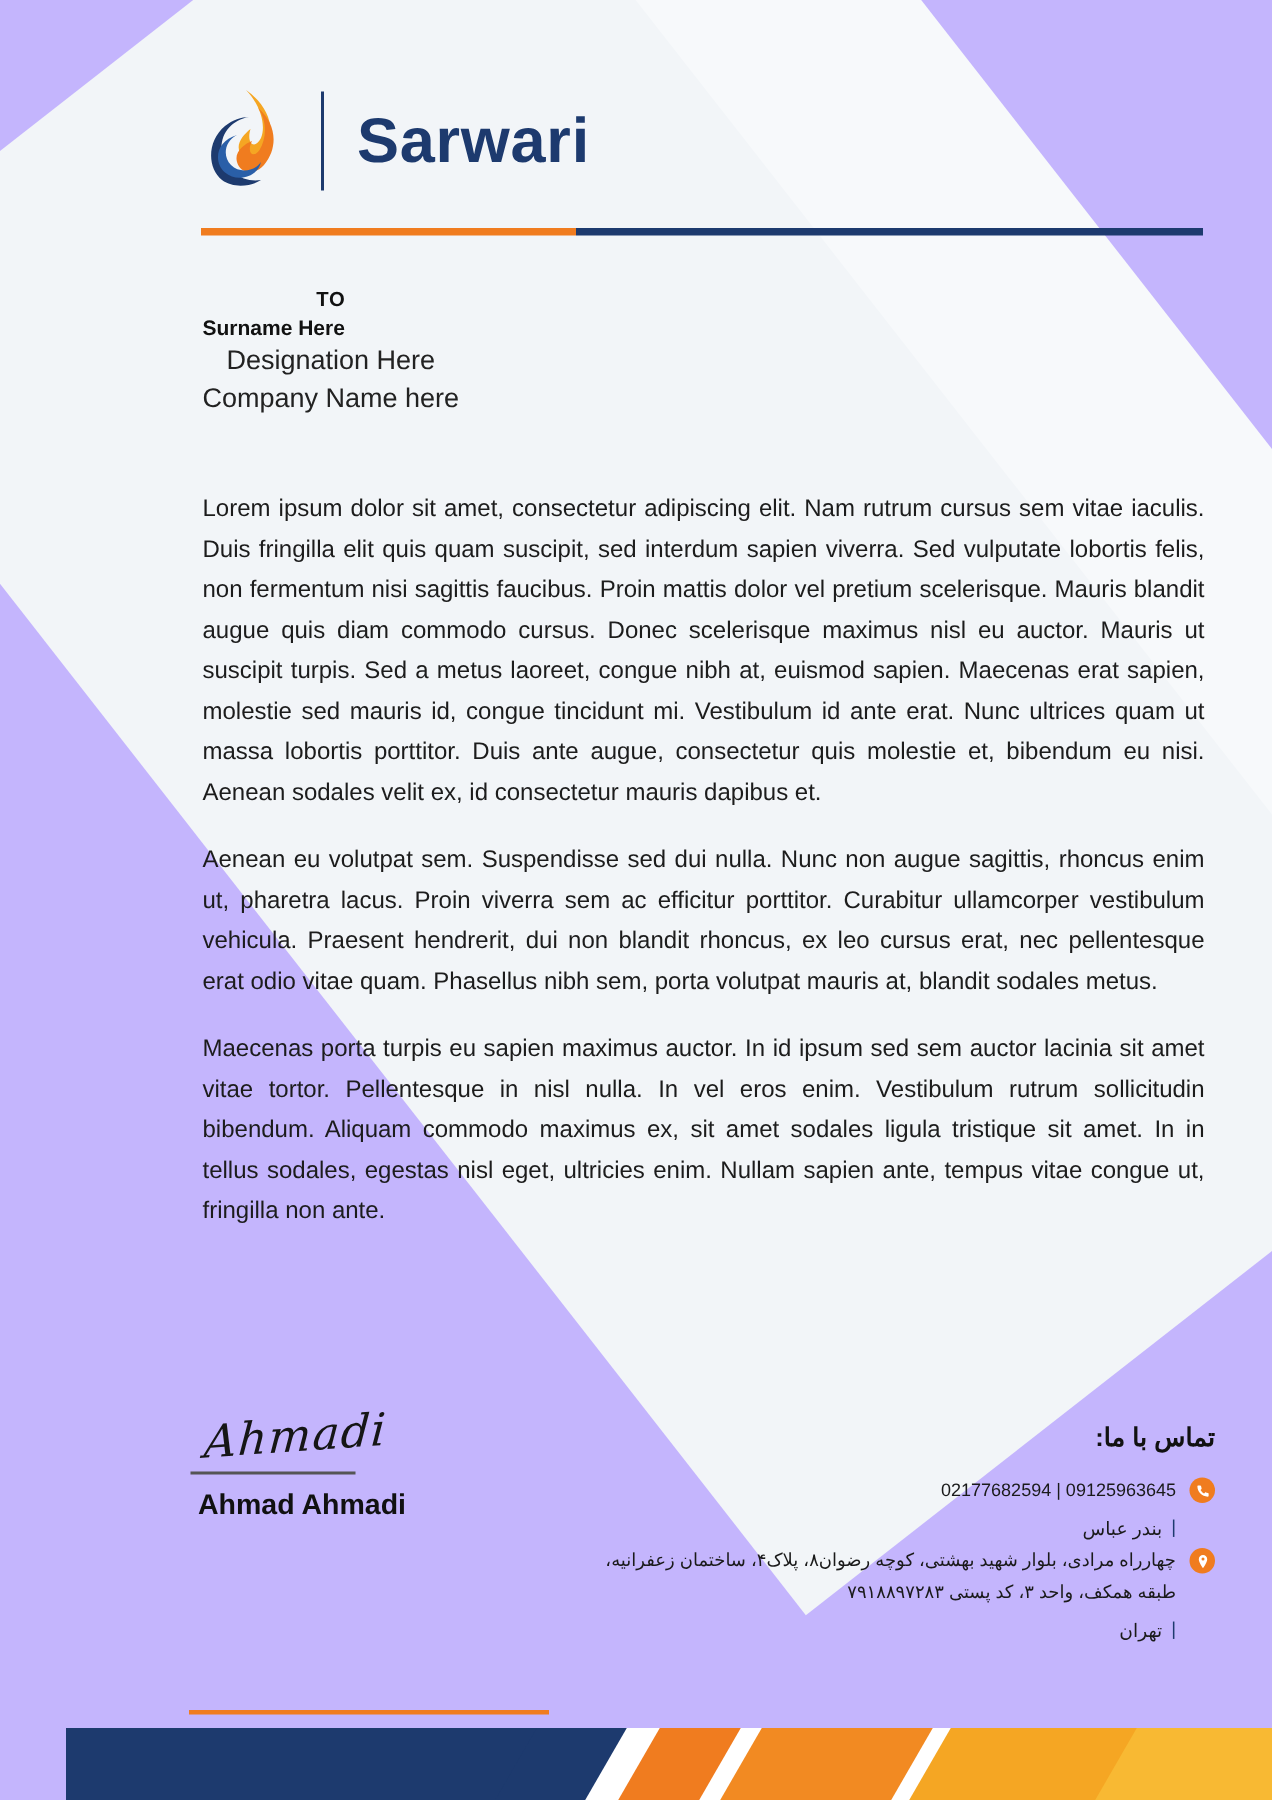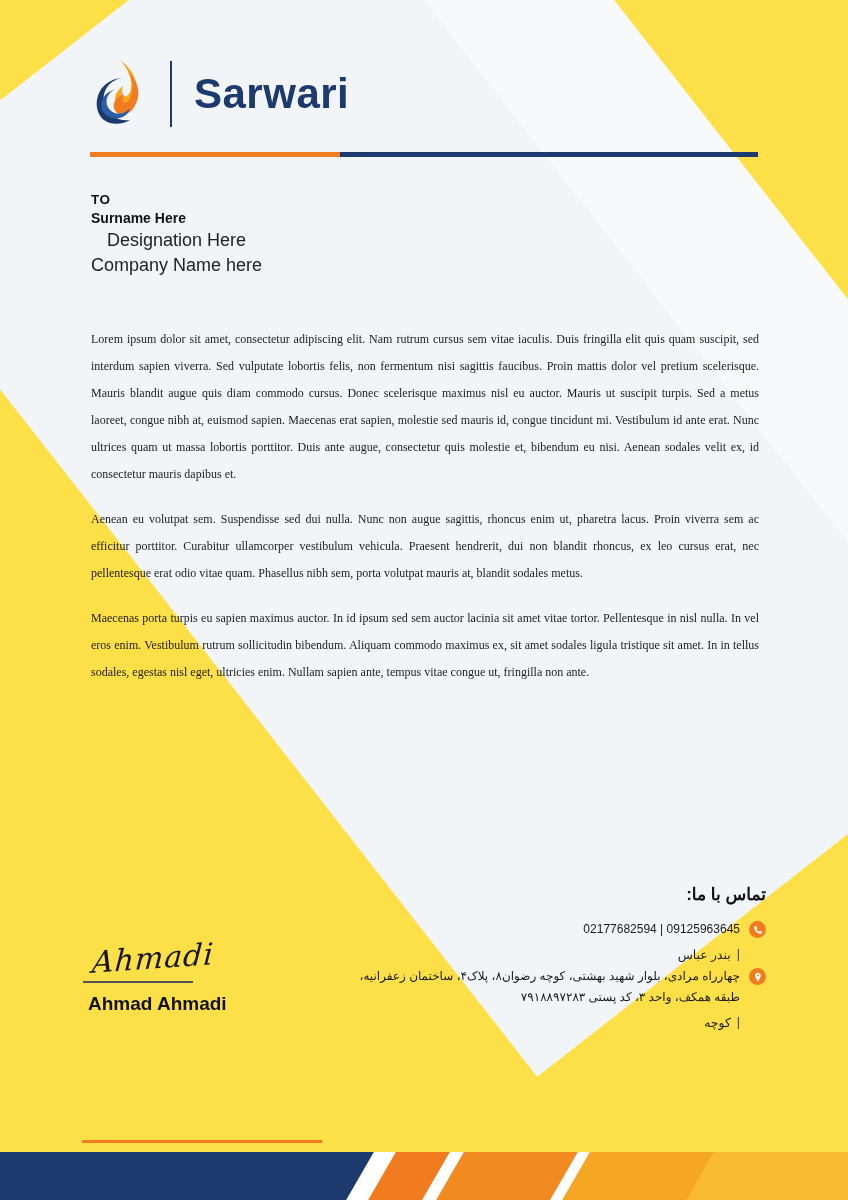--- a/index.html
+++ b/index.html
@@ -7,22 +7,23 @@
     width: 848px;
     height: 1200px;
     font-family: "Liberation Sans", sans-serif;
     background: #ffffff;
     overflow: hidden;
     position: relative;
   }
   .page {
     position: absolute;
     inset: 0;
-    background: #fde047;
+    background: #c4b5fd;
     overflow: hidden;
+    padding-left: 44px;
   }
   
   .bg-diag {
     position: absolute;
     background: #f4f6f9;
     transform: rotate(-38deg);
     transform-origin: top left;
     pointer-events: none;
   }
   .bg1 { left: -140px; top: 210px; width: 640px; height: 1100px; background:#f2f5f8; }
@@ -80,20 +81,21 @@
     left: 91px;
     top: 192px;
     color: #1a1a1a;
   }
   .to-label {
     font-size: 13.5px;
     font-weight: bold;
     letter-spacing: 0.4px;
     color: #111;
     margin-bottom: 3px;
+    text-align: center;
   }
   .to-name {
     font-size: 14px;
     font-weight: bold;
     color: #111;
     margin-bottom: 4px;
   }
   .to-line {
     font-size: 18px;
     color: #222;
@@ -102,26 +104,25 @@
   }
 
   
   .body-copy {
     position: absolute;
     left: 91px;
     top: 326px;
     width: 668px;
   }
   .para {
-    font-size: 12px;
+    font-size: 16px;
     line-height: 27px;
     color: #1c1c1c;
     text-align: justify;
     margin-bottom: 18px;
-    font-family: Liberation Serif, serif;
   }
   .para.last { text-align: left; }
 
   
   .sign-block {
     position: absolute;
     left: 78px;
     top: 940px;
   }
   .sign-script {
@@ -143,21 +144,21 @@
     font-size: 19px;
     font-weight: bold;
     color: #111;
     margin-left: 10px;
   }
 
   
   .contact {
     position: absolute;
     right: 82px;
-    top: 884px;
+    top: 948px;
     width: 430px;
     direction: rtl;
     text-align: right;
     color: #1a1a1a;
   }
   .contact-title {
     font-size: 17px;
     font-weight: bold;
     color: #111;
     margin-bottom: 14px;
@@ -304,21 +305,21 @@
         <span class="cicon pin">
           <svg viewBox="0 0 16 16">
               <path d="M8 1C5.5 1 3.5 3 3.5 5.5 3.5 9 8 15 8 15s4.5-6 4.5-9.5C12.5 3 10.5 1 8 1zm0 6a1.6 1.6 0 110-3.2A1.6 1.6 0 018 7z"></path>
             </svg>
         </span>
         <span class="ctext">چهارراه مرادی، بلوار شهید بهشتی، کوچه رضوان٨، پلاک۴، ساختمان زعفرانیه، طبقه همکف، واحد ٣، کد پستی ٧٩١٨٨٩٧٢٨٣</span>
       </div>
 
       <div class="city-row">
         <span class="city-bar">|</span>
-        <span>کوچه</span>
+        <span>تهران</span>
       </div>
 
     </div>
 
     <div class="footer-rule"></div>
     <div class="footer">
       <div class="f-navy"></div>
       <div class="f-skew f-navy2"></div>
       <div class="f-skew f-white"></div>
       <div class="f-skew f-or1"></div>

